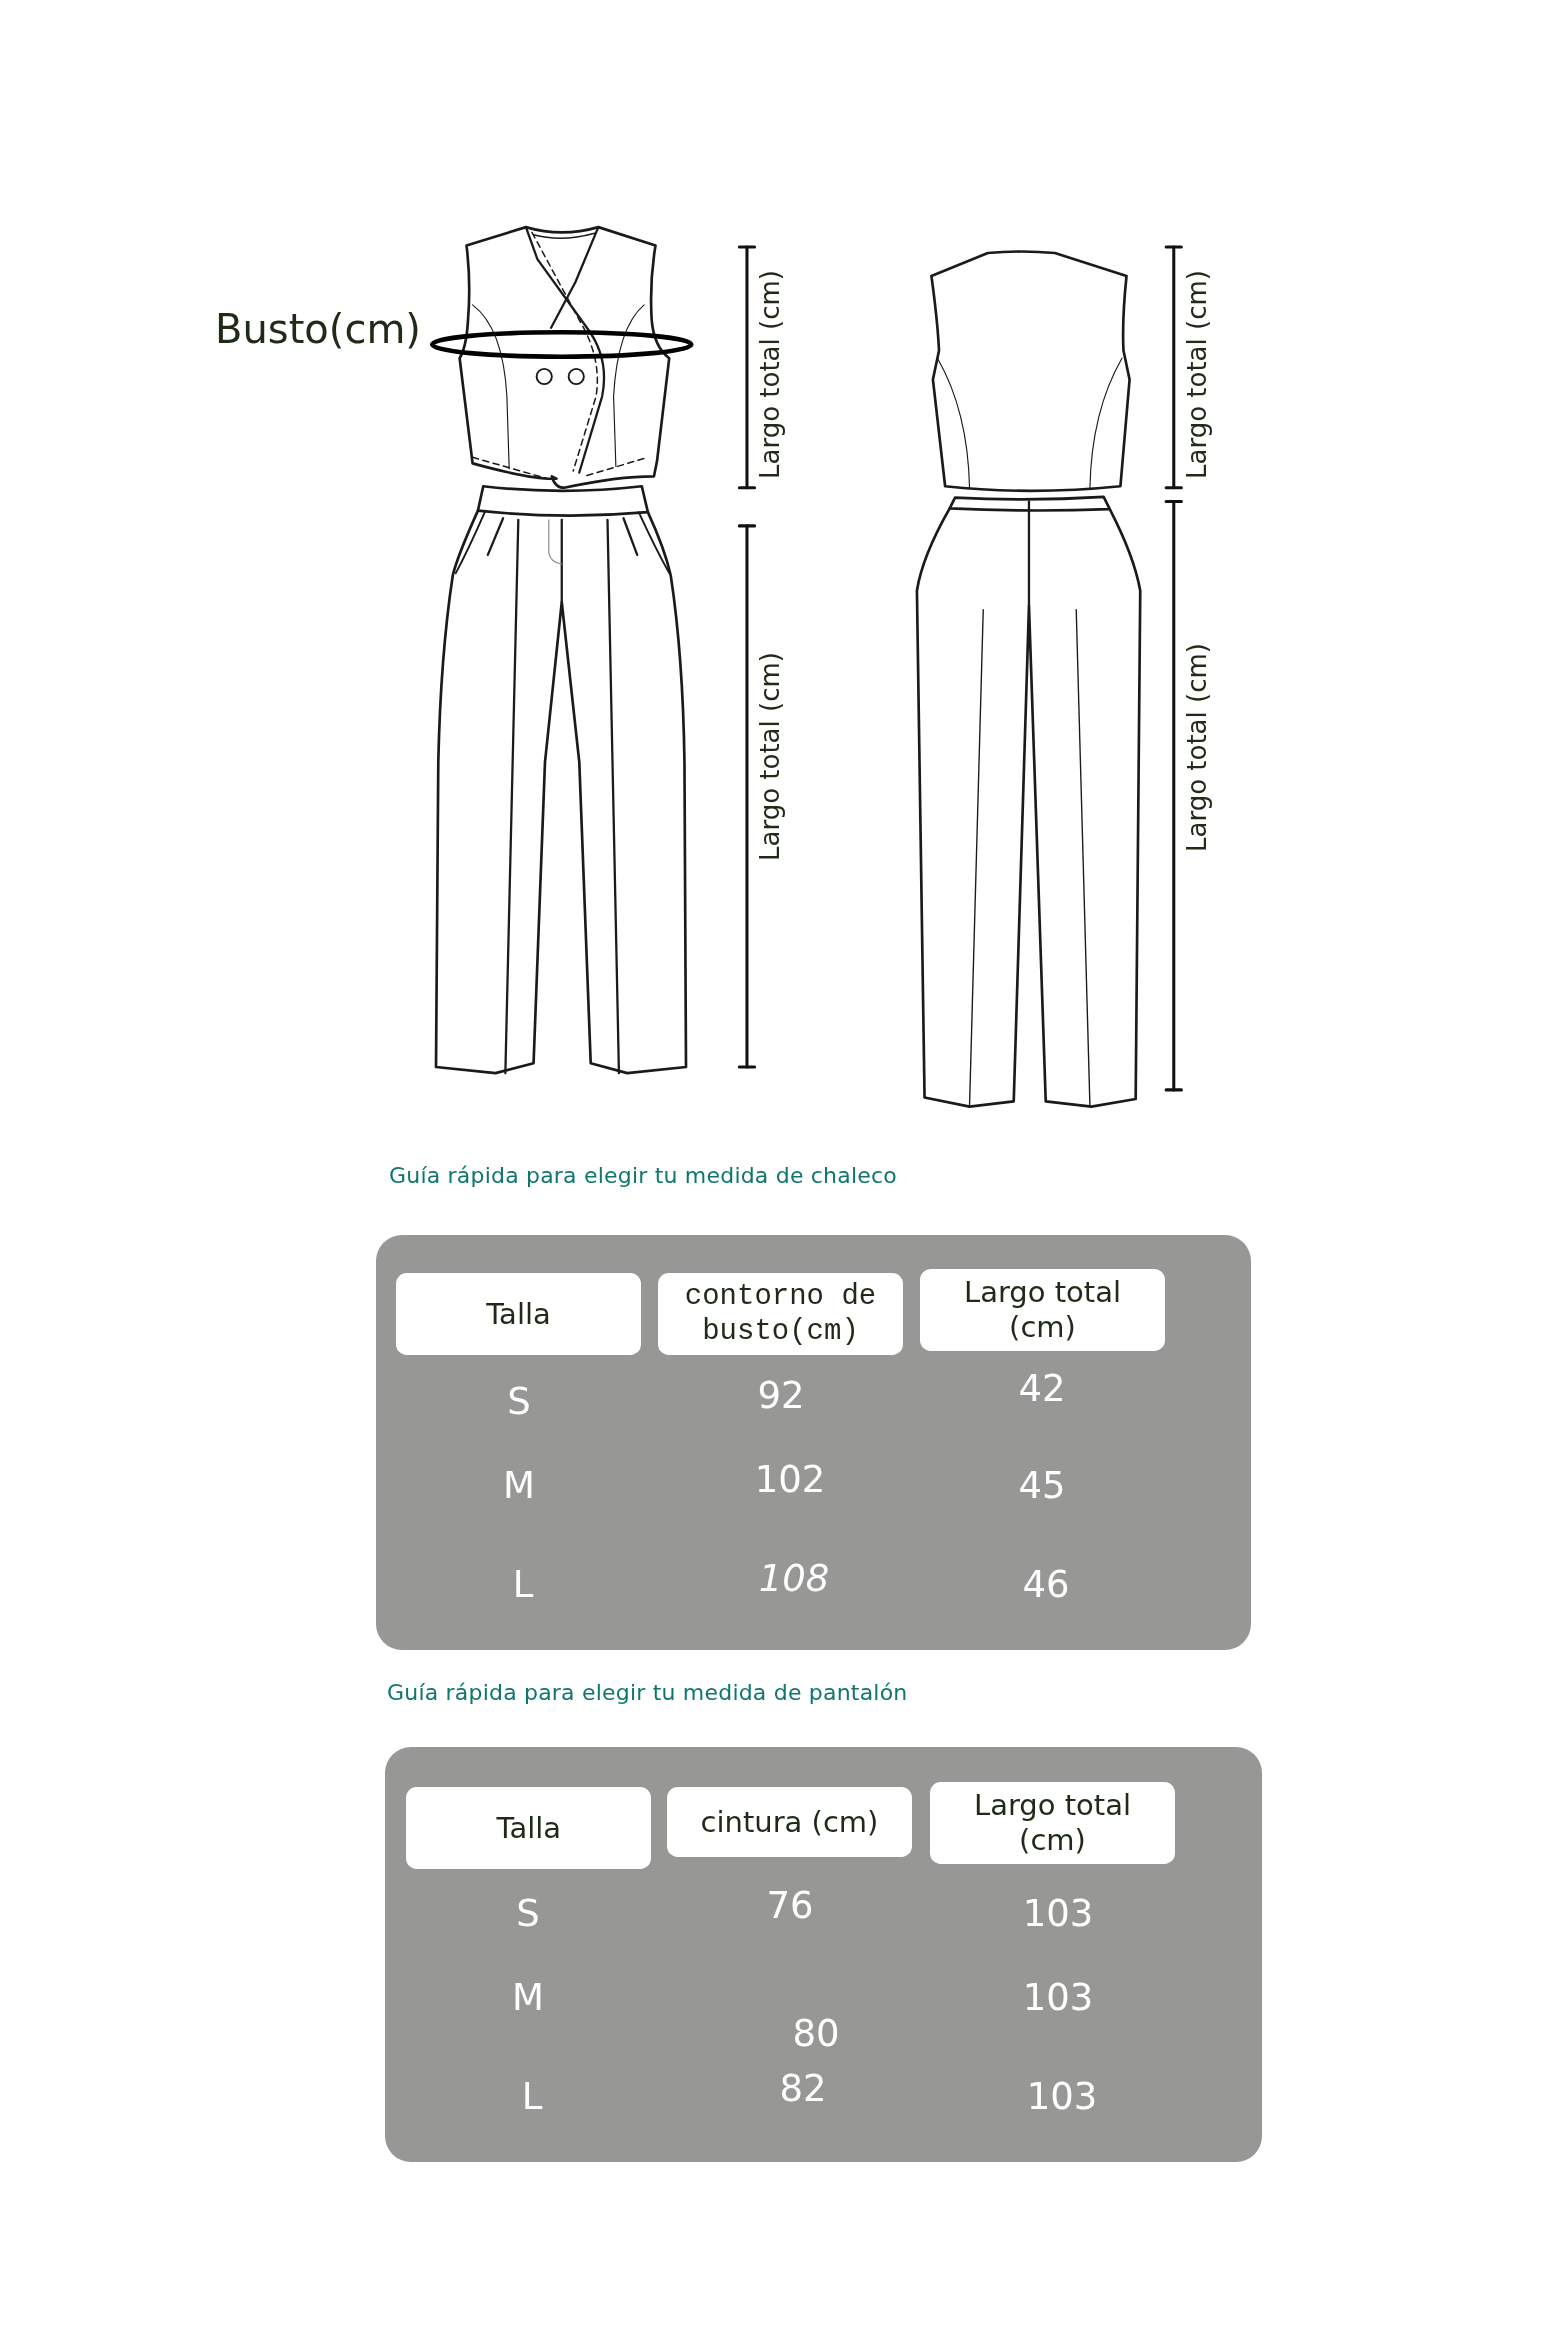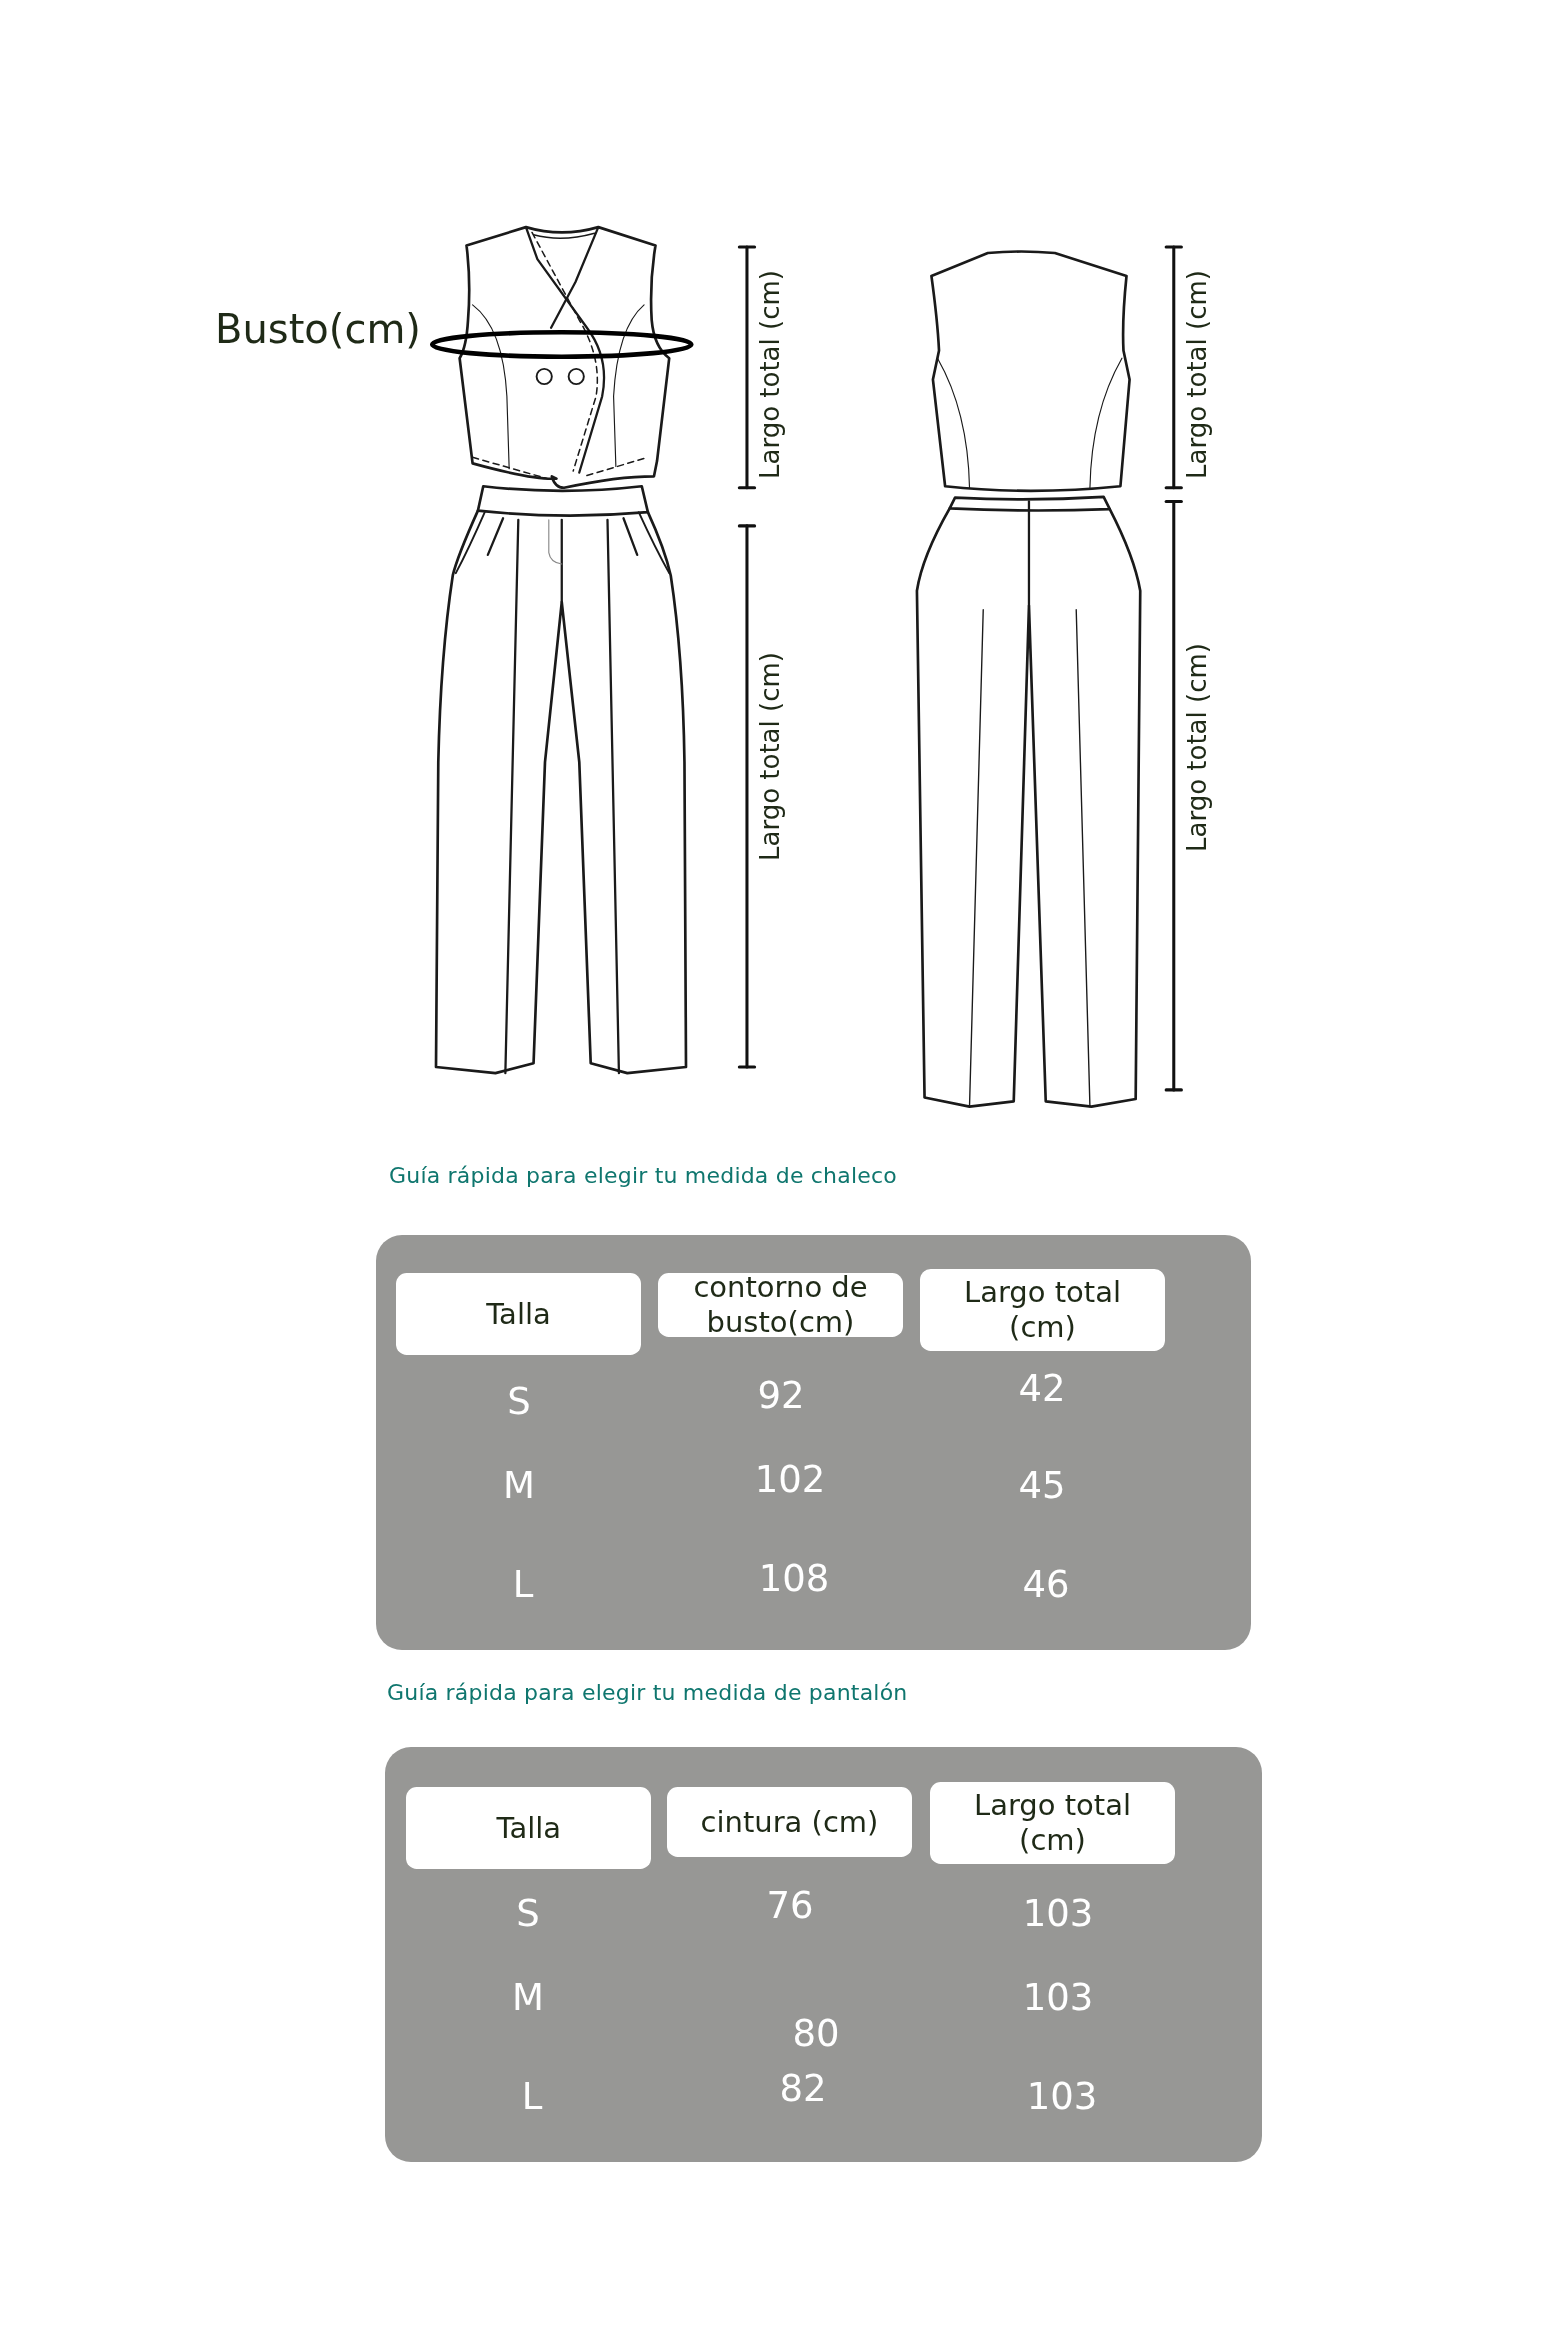--- a/index.html
+++ b/index.html
@@ -92,42 +92,42 @@
 <div class="vlabel" style="left:755px; top:861px;">Largo total (cm)</div>
 <div class="vlabel" style="left:1182px; top:479px;">Largo total (cm)</div>
 <div class="vlabel" style="left:1182px; top:852px;">Largo total (cm)</div>
 
 <div class="title" style="left:389px; top:1163px;">Guía rápida para elegir tu medida de chaleco</div>
 
 <div class="table" style="left:376px; top:1235px; width:827px; height:415px;">
   <div class="hcell" style="left:20px; top:38px; width:245px; height:82px;">
     <span>Talla</span>
   </div>
-  <div class="hcell" style="left:282px; top:38px; width:245px; height:64px; flex-direction:column;">
+  <div class="hcell" style="left:282px; top:38px; width:245px; height:82px; flex-direction:column;font-family:Liberation Mono, monospace;">
     <span>contorno de</span>
     <span>busto(cm)</span>
   </div>
   <div class="hcell" style="left:544px; top:34px; width:245px; height:82px; flex-direction:column;">
     <span>Largo total</span>
     <span>(cm)</span>
   </div>
 
   <div>
     <div class="vcell" style="left:67px; top:145px;">S</div>
     <div class="vcell" style="left:329px; top:139px;">92</div>
     <div class="vcell" style="left:590px; top:132px;">42</div>
   </div>
   <div>
     <div class="vcell" style="left:67px; top:229px;">M</div>
     <div class="vcell" style="left:338px; top:223px;">102</div>
     <div class="vcell" style="left:590px; top:229px;">45</div>
   </div>
   <div>
     <div class="vcell" style="left:71px; top:328px;">L</div>
-    <div class="vcell" style="left:342px; top:322px;">108</div>
+    <div class="vcell" style="left:342px; top:322px;font-style:italic;">108</div>
     <div class="vcell" style="left:594px; top:328px;">46</div>
   </div>
 </div>
 
 <div class="title" style="left:387px; top:1680px;">Guía rápida para elegir tu medida de pantalón</div>
 
 <div class="table" style="left:385px; top:1747px; width:829px; height:415px;">
   <div class="hcell" style="left:21.3px; top:40px; width:245px; height:82px;">
     <span>Talla</span>
   </div>

